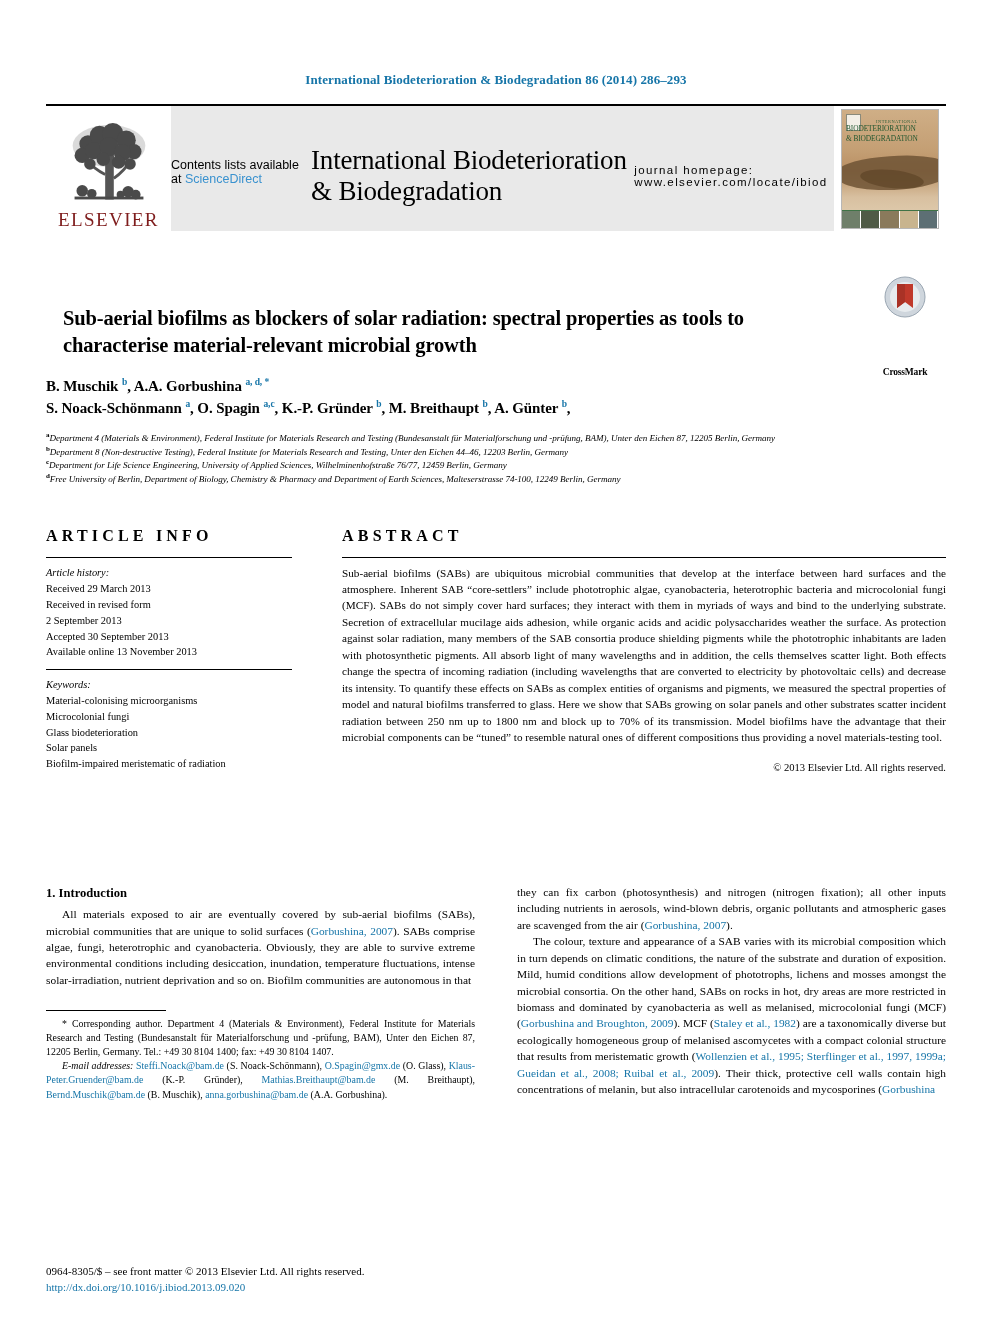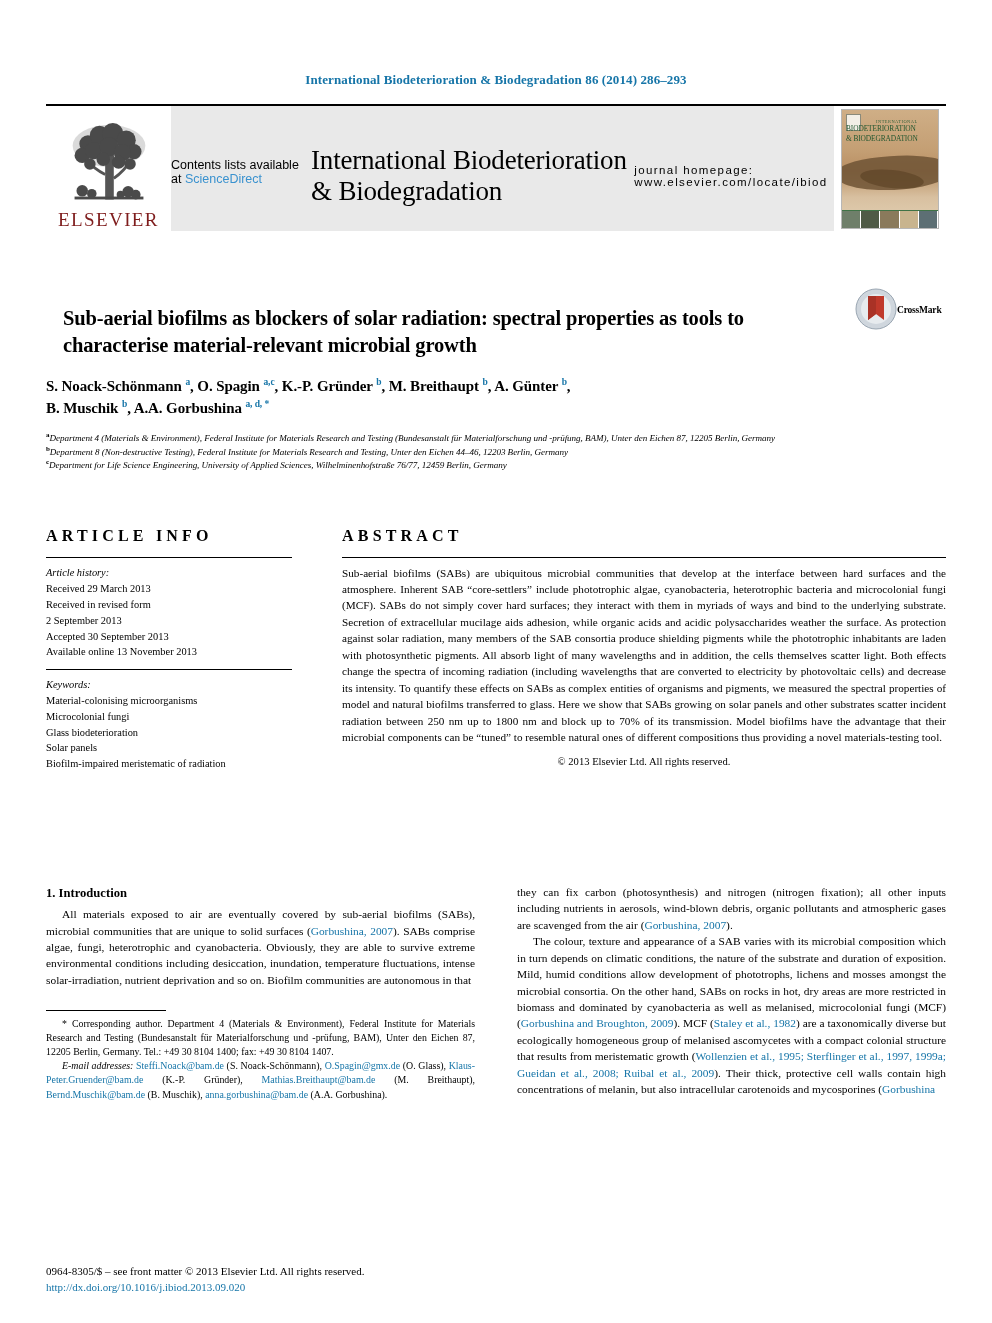--- a/index.html
+++ b/index.html
@@ -224,26 +224,27 @@
   }
   .affils .row sup {
     font-style: normal;
     font-size: 7px;
     font-weight: bold;
   }
 
   
   .crossmark {
     position: absolute;
-    top: 288px;
+    top: 276px;
     left: 855px;
     width: 100px;
     display: flex;
-    flex-direction: row;
+    flex-direction: column;
     align-items: center;
+    gap: 47px;
   }
   .crossmark-badge {
     width: 42px;
     height: 42px;
     position: relative;
   }
   .crossmark-label {
     font-family: "Liberation Serif", serif;
     font-size: 9.5px;
     font-weight: bold;
@@ -288,22 +289,22 @@
     flex: 1 1 auto;
     font-family: "Liberation Serif", serif;
     font-size: 11.2px;
     line-height: 1.47;
     text-align: justify;
   }
   .abstract-col p {
     margin: 0;
   }
   .copyright {
-    text-align: center;
-    margin-top: 8px;
+    text-align: right;
+    margin-top: 14px;
     font-size: 10.6px;
   }
 
   
   .body-cols {
     position: absolute;
     top: 884px;
     left: 46px;
     width: 900px;
     display: flex;
@@ -447,27 +448,28 @@
         <path d="M13 8 L29 8 L29 32 L21 26 L13 32 Z" fill="#c0392b"></path>
         <path d="M13 8 L21 8 L21 26 L13 32 Z" fill="#a93226"></path>
       </svg>
     </div>
     <div class="crossmark-label">CrossMark</div>
   </div>
 
   <div class="title-block">
     <h1 class="paper-title">Sub-aerial biofilms as blockers of solar radiation: spectral properties as tools to characterise material-relevant microbial growth</h1>
     <div class="authors">
+      <div>B. Muschik <sup>b</sup>, A.A. Gorbushina <sup>a, d, *</sup></div>
       <div>S. Noack-Schönmann <sup>a</sup>, O. Spagin <sup>a,c</sup>, K.-P. Gründer <sup>b</sup>, M. Breithaupt <sup>b</sup>, A. Günter <sup>b</sup>,</div>
-      <div>B. Muschik <sup>b</sup>, A.A. Gorbushina <sup>a, d, *</sup></div>
     </div>
     <div class="affils">
       <div class="row"><sup>a</sup><span>Department 4 (Materials &amp; Environment), Federal Institute for Materials Research and Testing (Bundesanstalt für Materialforschung und -prüfung, BAM), Unter den Eichen 87, 12205 Berlin, Germany</span></div>
       <div class="row"><sup>b</sup><span>Department 8 (Non-destructive Testing), Federal Institute for Materials Research and Testing, Unter den Eichen 44–46, 12203 Berlin, Germany</span></div>
       <div class="row"><sup>c</sup><span>Department for Life Science Engineering, University of Applied Sciences, Wilhelminenhofstraße 76/77, 12459 Berlin, Germany</span></div>
+      <div class="row"><sup>d</sup><span>Free University of Berlin, Department of Biology, Chemistry &amp; Pharmacy and Department of Earth Sciences, Malteserstrasse 74-100, 12249 Berlin, Germany</span></div>
     </div>
   </div>
 
   <div class="info-abstract">
 
     <div class="info-col">
       <div class="colhead">ARTICLE INFO</div>
       <div class="rule"></div>
       <div class="lbl">Article history:</div>
       <div>Received 29 March 2013</div>

